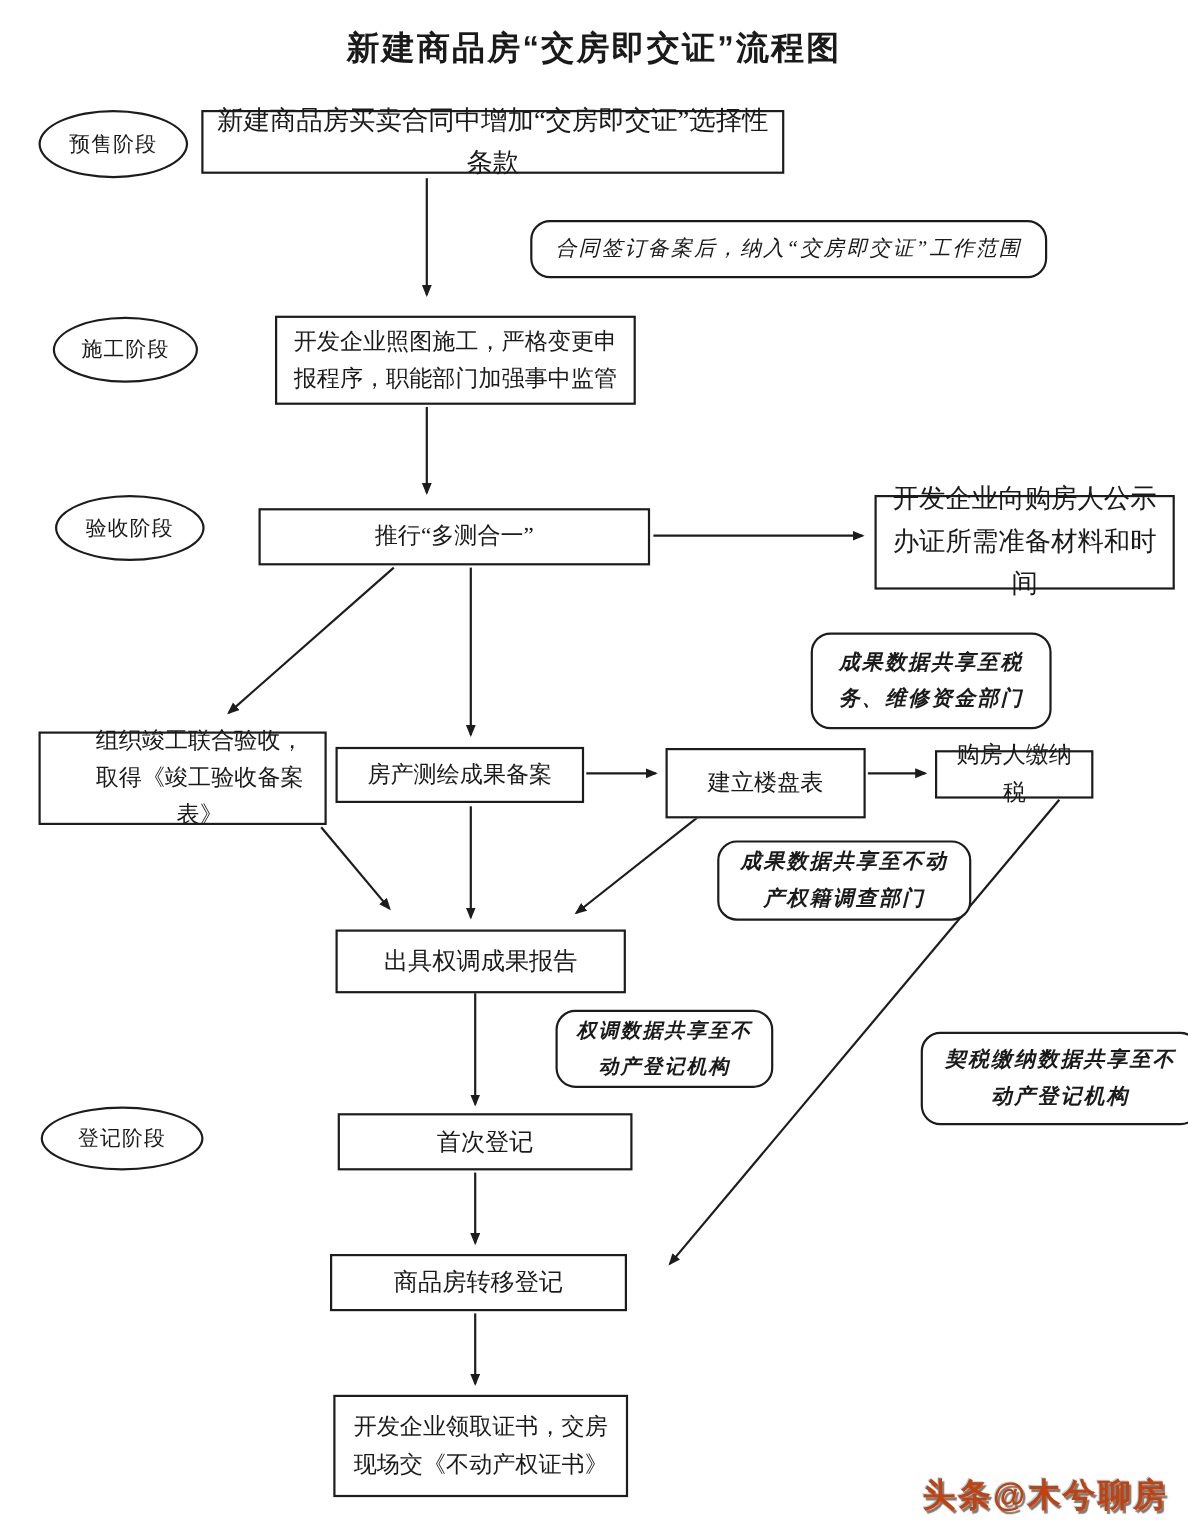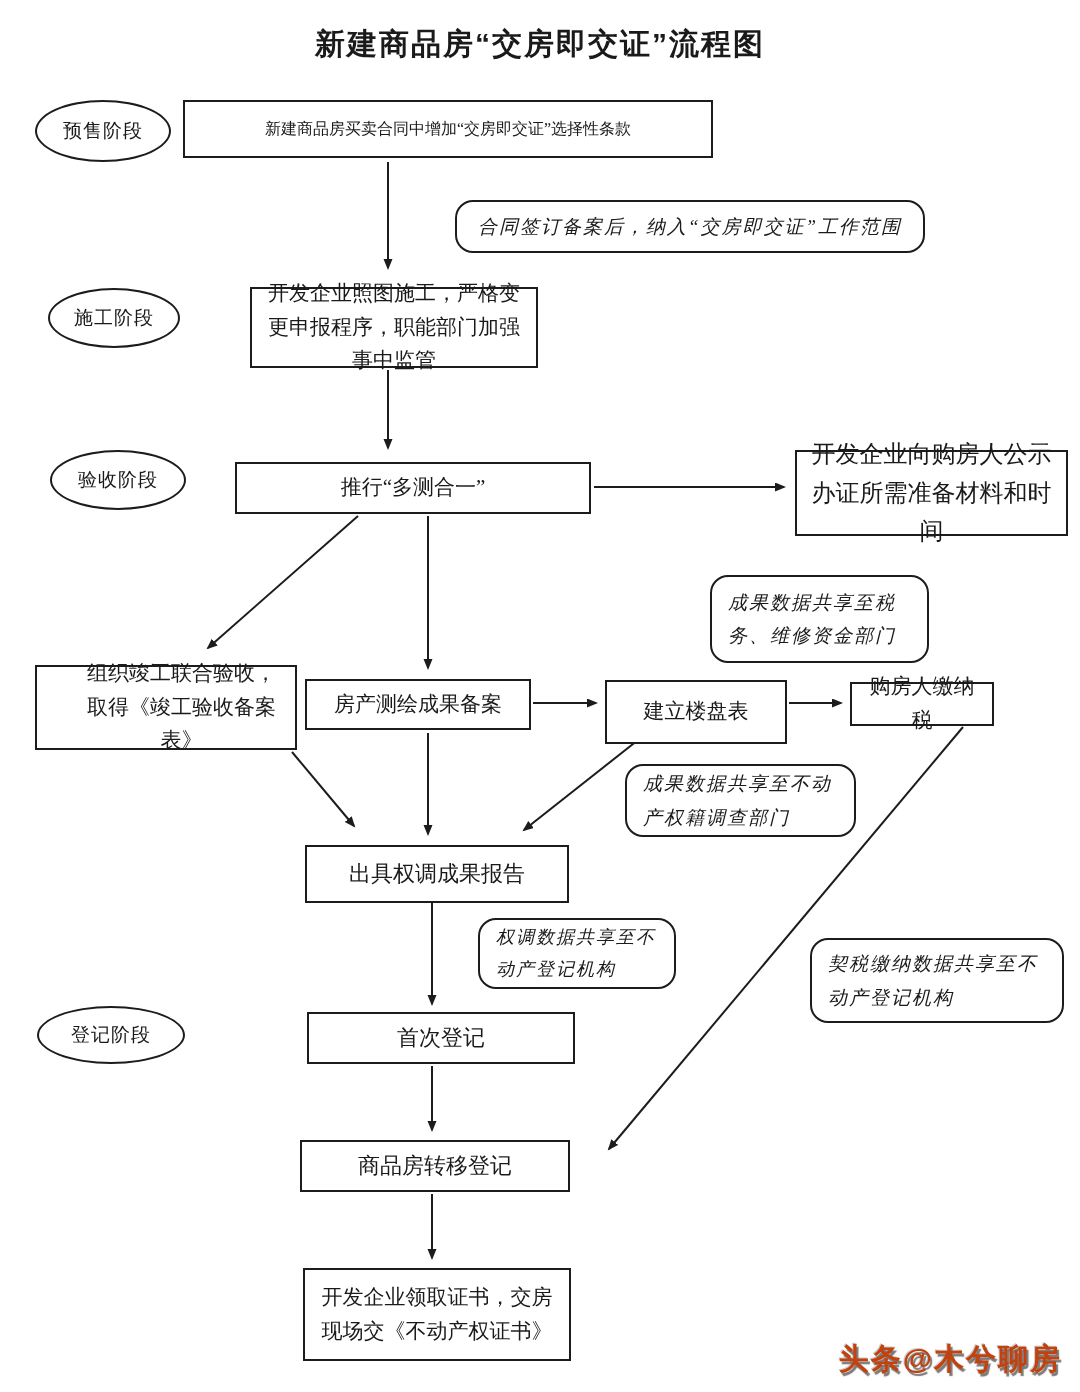--- a/index.html
+++ b/index.html
@@ -15,31 +15,31 @@
   .title{
     position:absolute;left:0;top:24px;width:1080px;
     text-align:center;font-size:30px;font-weight:bold;
     font-family:"Liberation Sans","DejaVu Sans",sans-serif;
     letter-spacing:2px;
   }
   .node{
     position:absolute;box-sizing:border-box;
     border:2px solid #1c1c1c;background:#ffffff;
     display:flex;align-items:center;justify-content:center;
-    text-align:center;font-size:16px;line-height:1.6;
+    text-align:center;font-size:24px;line-height:1.6;
     padding:4px 12px;
   }
   .annotation{
     position:absolute;box-sizing:border-box;
     border:2px solid #1c1c1c;background:#ffffff;border-radius:18px;
     display:flex;align-items:center;justify-content:center;
     font-style:italic;font-size:19px;line-height:1.75;
-    letter-spacing:2px;padding:6px 16px;text-align:center;
+    letter-spacing:2px;padding:6px 16px;text-align:center;margin-left:27px;
   }
-  .annotation.left{justify-content:flex-start;text-align:left;}
+  .annotation.left{justify-content:flex-start;text-align:center;font-weight:bold;}
   .stage{
     position:absolute;box-sizing:border-box;
     border:2px solid #1c1c1c;border-radius:50%;background:#ffffff;
     display:flex;align-items:center;justify-content:center;
     font-size:19px;letter-spacing:1px;
   }
   .watermark{
     position:absolute;right:18px;bottom:12px;
     font-family:"Liberation Sans","DejaVu Sans",sans-serif;
     font-size:30px;font-weight:bold;color:#c2410c;
@@ -78,21 +78,21 @@
 
   <div class="title">新建商品房“交房即交证”流程图</div>
 
   <div class="stage" style="left:35px;top:100px;width:136px;height:62px;">预售阶段</div>
   <div class="stage" style="left:50px;top:450px;width:136px;height:60px;">验收阶段</div>
   <div class="stage" style="left:48px;top:288px;width:132px;height:60px;">施工阶段</div>
   <div class="stage" style="left:37px;top:1006px;width:148px;height:58px;">登记阶段</div>
 
   <div class="node" style="left:183px;top:100px;width:530px;height:58px;">新建商品房买卖合同中增加“交房即交证”选择性条款</div>
 
-  <div class="node" style="left:250px;top:287px;width:288px;height:81px;font-size:21px;">开发企业照图施工，严格变更申报程序，职能部门加强事中监管</div>
+  <div class="node" style="left:250px;top:287px;width:328px;height:81px;font-size:21px;">开发企业照图施工，严格变更申报程序，职能部门加强事中监管</div>
 
   <div class="node" style="left:235px;top:462px;width:356px;height:52px;font-size:21px;">推行“多测合一”</div>
 
   <div class="node" style="left:795px;top:450px;width:273px;height:86px;font-size:24px;">开发企业向购房人公示办证所需准备材料和时间</div>
 
   <div class="node" style="left:35px;top:665px;width:262px;height:85px;font-size:21px;padding-left:43px;">组织竣工联合验收，取得《竣工验收备案表》</div>
 
   <div class="node" style="left:305px;top:679px;width:226px;height:51px;font-size:21px;">房产测绘成果备案</div>
 
   <div class="node" style="left:605px;top:680px;width:182px;height:64px;font-size:21px;">建立楼盘表</div>

